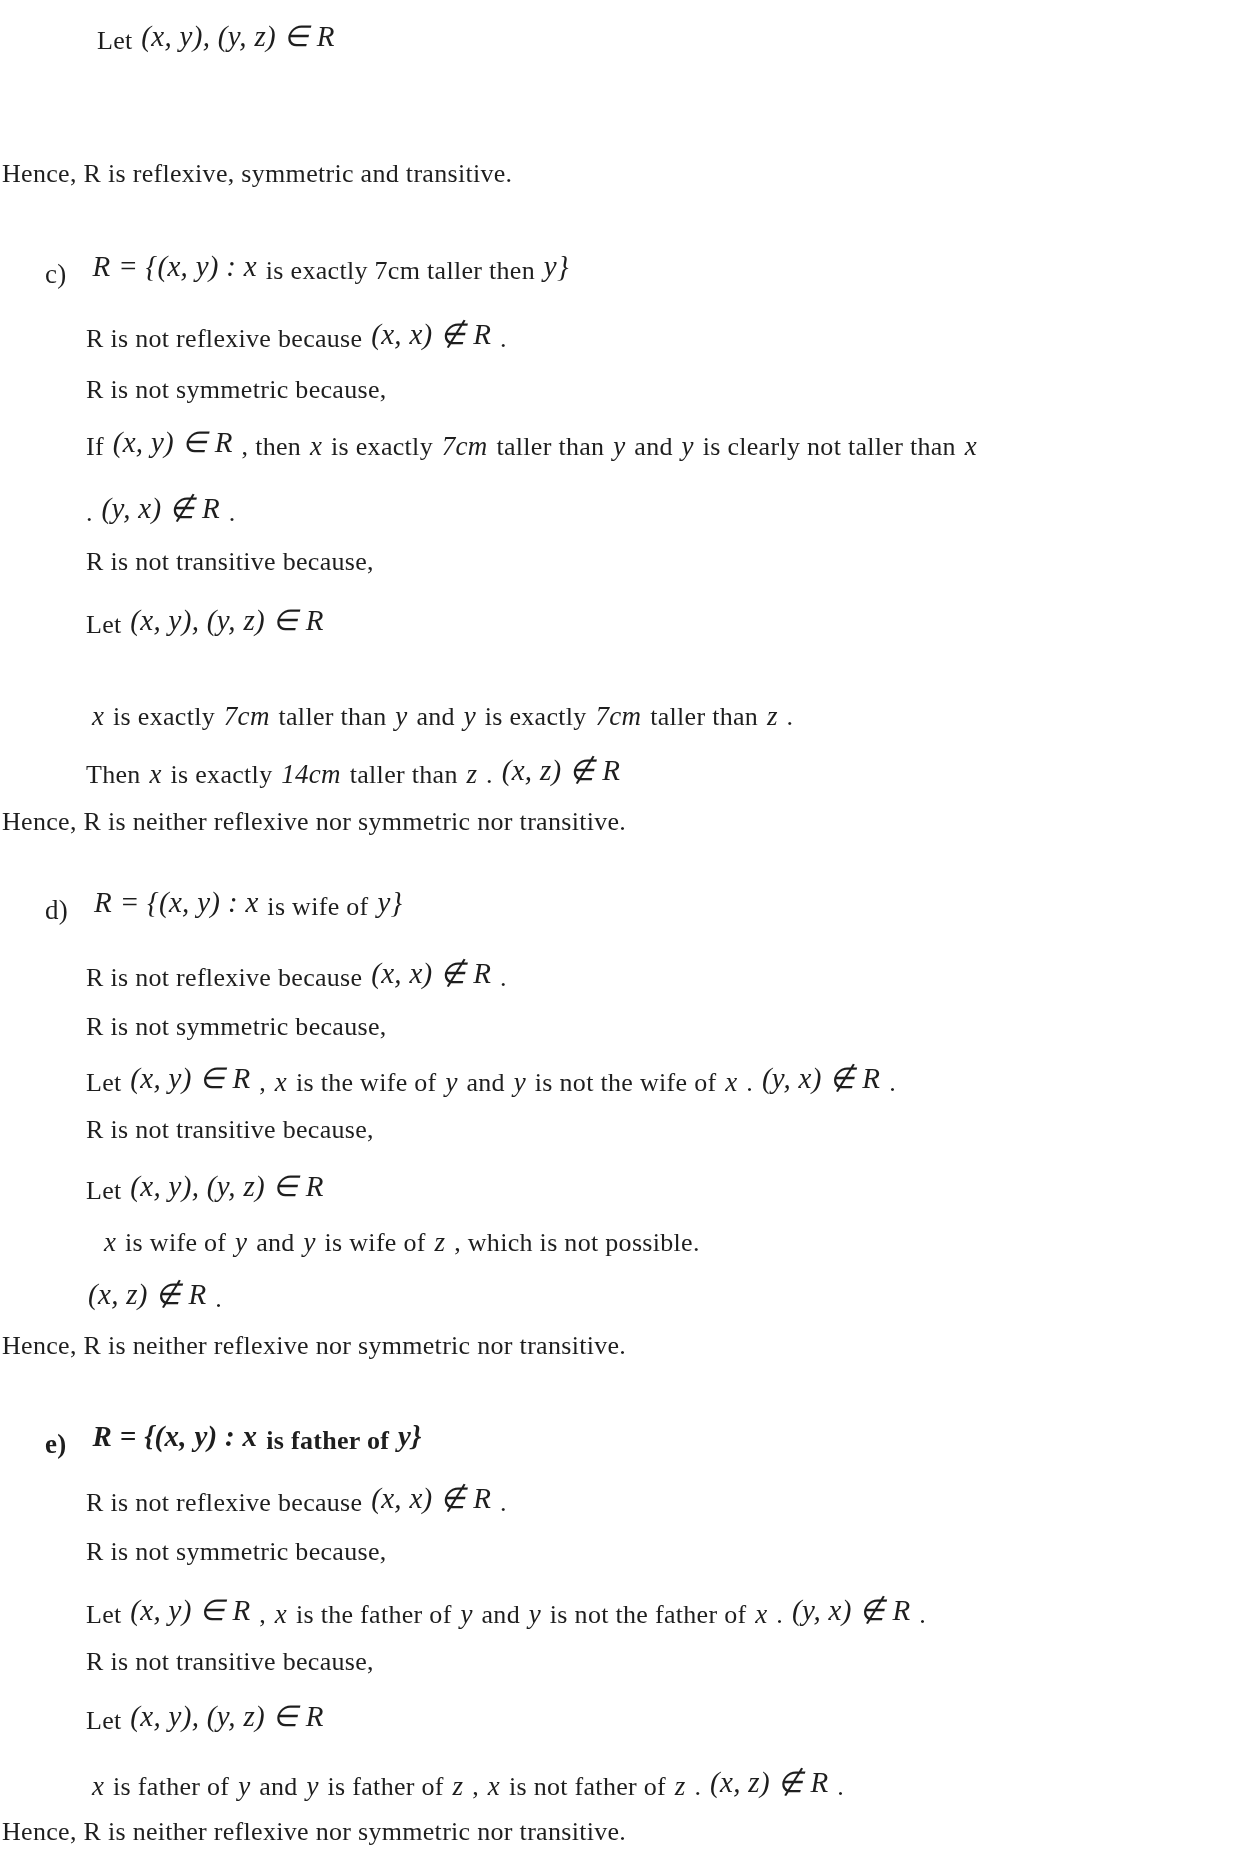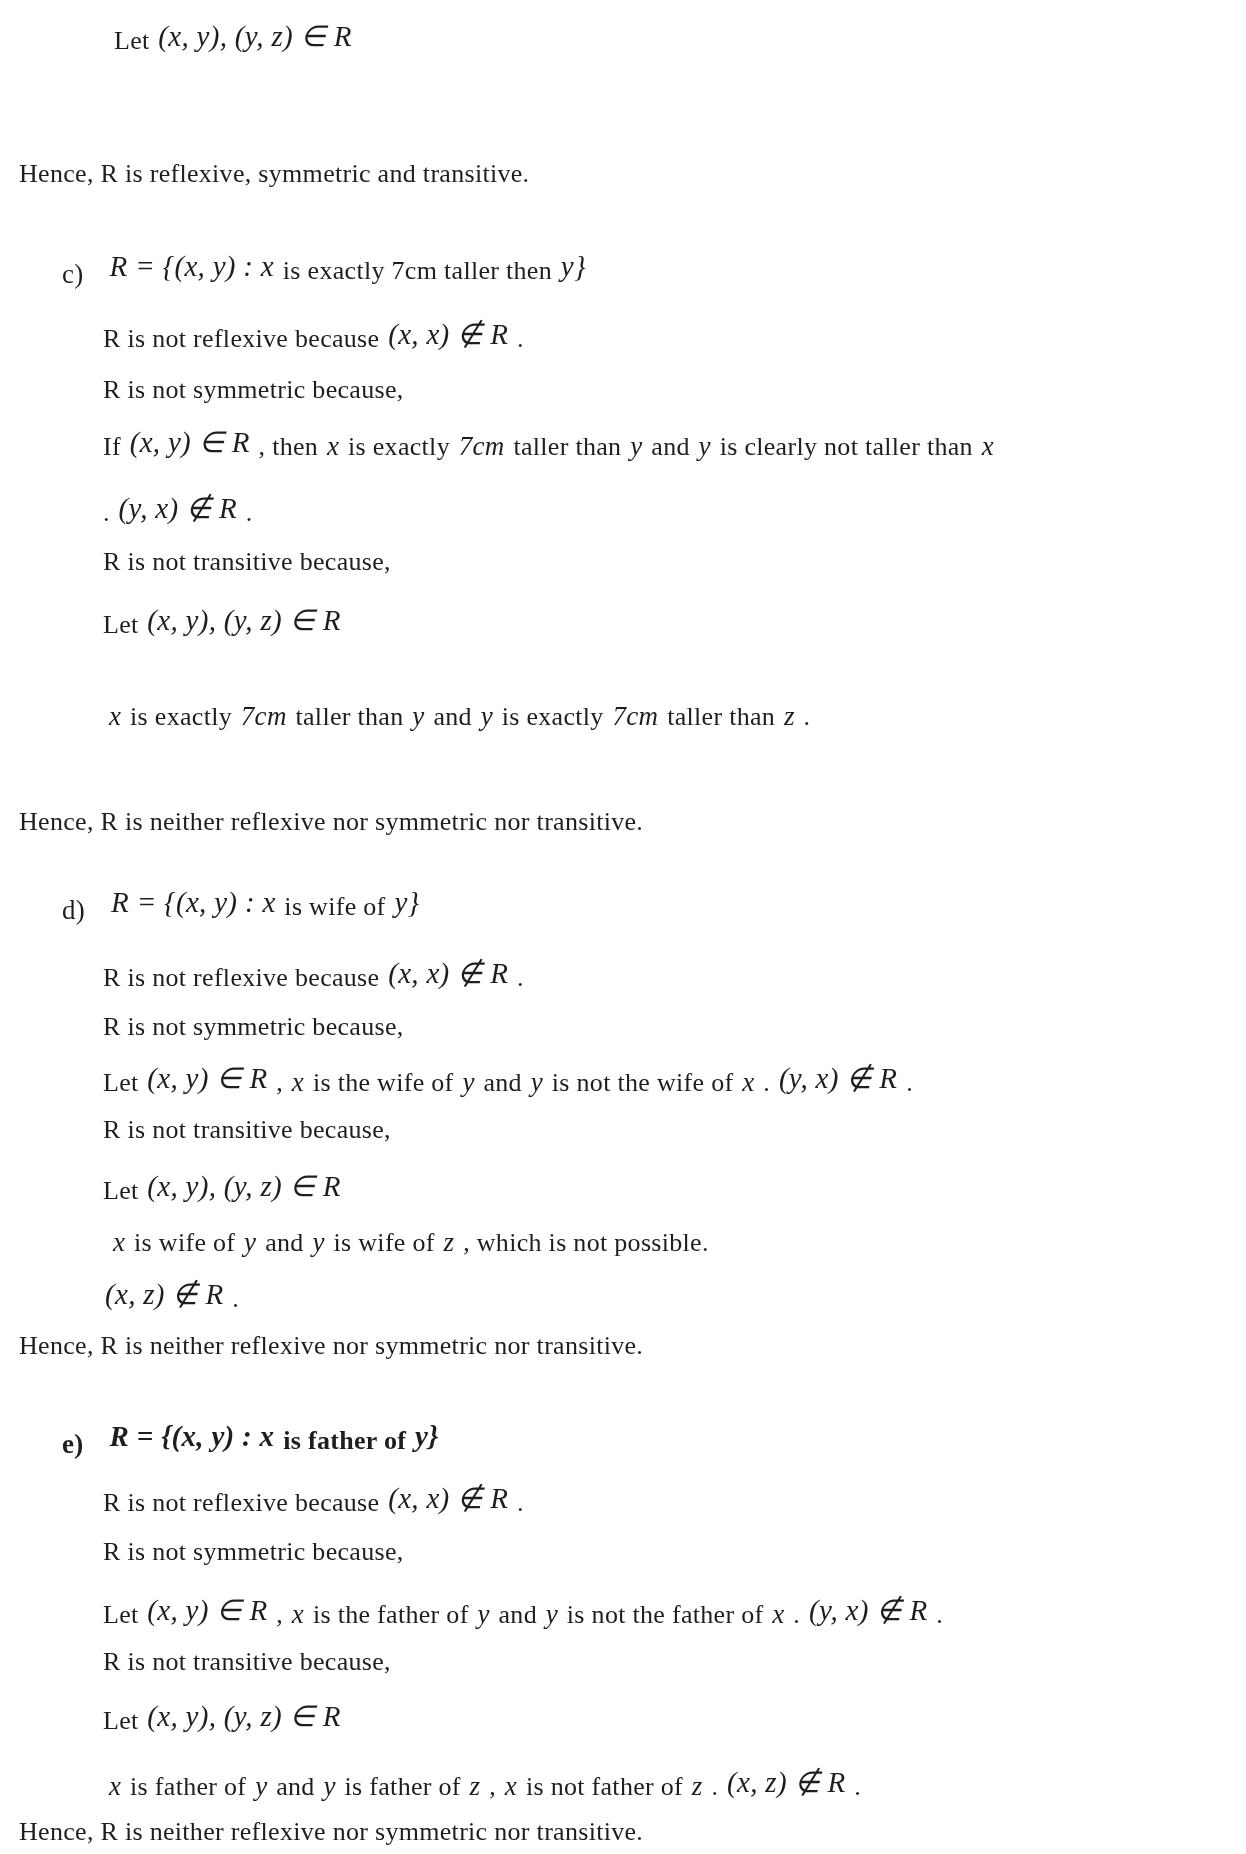--- a/index.html
+++ b/index.html
@@ -11,21 +11,20 @@
     position: relative;
     width: 1246px;
     height: 1854px;
     overflow: hidden;
     font-family: "Liberation Serif", serif;
     color: #1e1e1e;
   }
   #document-page {
     position: absolute;
     inset: 0;
-    margin-left: 17px;
   }
   .line {
     position: absolute;
     white-space: nowrap;
     font-size: 26px;
     line-height: 1.25;
     letter-spacing: 0.3px;
   }
   .run-text {
     font-style: normal;
@@ -56,28 +55,29 @@
     <div class="line" style="top: 18px; left: 97px;"><span class="run-text">Let </span><span class="run-math">(x, y), (y, z) ∈ R</span></div>
     <div class="line" style="top: 158px; left: 2px;"><span class="run-text">Hence, R is reflexive, symmetric and transitive.</span></div>
     <div class="line" style="top: 248px; left: 45px;"><span class="section-label">c)</span><span class="run-math">R = {(x, y) : x</span><span class="run-text"> is exactly 7cm taller then </span><span class="run-math">y}</span></div>
     <div class="line" style="top: 316px; left: 86px;"><span class="run-text">R is not reflexive because </span><span class="run-math">(x, x) ∉ R</span><span class="run-text"> .</span></div>
     <div class="line" style="top: 374px; left: 86px;"><span class="run-text">R is not symmetric because,</span></div>
     <div class="line" style="top: 424px; left: 86px;"><span class="run-text">If </span><span class="run-math">(x, y) ∈ R</span><span class="run-text"> , then </span><span class="run-var">x</span><span class="run-text"> is exactly </span><span class="run-var">7cm</span><span class="run-text"> taller than </span><span class="run-var">y</span><span class="run-text"> and </span><span class="run-var">y</span><span class="run-text"> is clearly not taller than </span><span class="run-var">x</span></div>
     <div class="line" style="top: 490px; left: 86px;"><span class="run-text">. </span><span class="run-math">(y, x) ∉ R</span><span class="run-text"> .</span></div>
     <div class="line" style="top: 546px; left: 86px;"><span class="run-text">R is not transitive because,</span></div>
     <div class="line" style="top: 602px; left: 86px;"><span class="run-text">Let </span><span class="run-math">(x, y), (y, z) ∈ R</span></div>
     <div class="line" style="top: 700px; left: 90px;"><span class="run-var">x</span><span class="run-text"> is exactly </span><span class="run-var">7cm</span><span class="run-text"> taller than </span><span class="run-var">y</span><span class="run-text"> and </span><span class="run-var">y</span><span class="run-text"> is exactly </span><span class="run-var">7cm</span><span class="run-text"> taller than </span><span class="run-var">z</span><span class="run-text"> .</span></div>
+    <div class="line" style="top: 752px; left: 86px;"><span class="run-text">Then </span><span class="run-var">x</span><span class="run-text"> is exactly </span><span class="run-var">14cm</span><span class="run-text"> taller than </span><span class="run-var">z</span><span class="run-text"> . </span><span class="run-math">(x, z) ∉ R</span></div>
     <div class="line" style="top: 806px; left: 2px;"><span class="run-text">Hence, R is neither reflexive nor symmetric nor transitive.</span></div>
     <div class="line" style="top: 884px; left: 45px;"><span class="section-label">d)</span><span class="run-math">R = {(x, y) : x</span><span class="run-text"> is wife of </span><span class="run-math">y}</span></div>
     <div class="line" style="top: 955px; left: 86px;"><span class="run-text">R is not reflexive because </span><span class="run-math">(x, x) ∉ R</span><span class="run-text"> .</span></div>
     <div class="line" style="top: 1011px; left: 86px;"><span class="run-text">R is not symmetric because,</span></div>
     <div class="line" style="top: 1060px; left: 86px;"><span class="run-text">Let </span><span class="run-math">(x, y) ∈ R</span><span class="run-text"> , </span><span class="run-var">x</span><span class="run-text"> is the wife of </span><span class="run-var">y</span><span class="run-text"> and </span><span class="run-var">y</span><span class="run-text"> is not the wife of </span><span class="run-var">x</span><span class="run-text"> . </span><span class="run-math">(y, x) ∉ R</span><span class="run-text"> .</span></div>
     <div class="line" style="top: 1114px; left: 86px;"><span class="run-text">R is not transitive because,</span></div>
     <div class="line" style="top: 1168px; left: 86px;"><span class="run-text">Let </span><span class="run-math">(x, y), (y, z) ∈ R</span></div>
-    <div class="line" style="top: 1226px; left: 94px;"><span class="run-var">x</span><span class="run-text"> is wife of </span><span class="run-var">y</span><span class="run-text"> and </span><span class="run-var">y</span><span class="run-text"> is wife of </span><span class="run-var">z</span><span class="run-text"> , which is not possible.</span></div>
+    <div class="line" style="top: 1226px; left: 102px;"><span class="run-var">x</span><span class="run-text"> is wife of </span><span class="run-var">y</span><span class="run-text"> and </span><span class="run-var">y</span><span class="run-text"> is wife of </span><span class="run-var">z</span><span class="run-text"> , which is not possible.</span></div>
     <div class="line" style="top: 1276px; left: 86px;"><span class="run-math">(x, z) ∉ R</span><span class="run-text"> .</span></div>
     <div class="line" style="top: 1330px; left: 2px;"><span class="run-text">Hence, R is neither reflexive nor symmetric nor transitive.</span></div>
     <div class="line" style="top: 1418px; left: 45px; font-weight: bold;"><span class="section-label">e)</span><span class="run-math">R = {(x, y) : x</span><span class="run-text"> is father of </span><span class="run-math">y}</span></div>
     <div class="line" style="top: 1480px; left: 86px;"><span class="run-text">R is not reflexive because </span><span class="run-math">(x, x) ∉ R</span><span class="run-text"> .</span></div>
     <div class="line" style="top: 1536px; left: 86px;"><span class="run-text">R is not symmetric because,</span></div>
     <div class="line" style="top: 1592px; left: 86px;"><span class="run-text">Let </span><span class="run-math">(x, y) ∈ R</span><span class="run-text"> , </span><span class="run-var">x</span><span class="run-text"> is the father of </span><span class="run-var">y</span><span class="run-text"> and </span><span class="run-var">y</span><span class="run-text"> is not the father of </span><span class="run-var">x</span><span class="run-text"> . </span><span class="run-math">(y, x) ∉ R</span><span class="run-text"> .</span></div>
     <div class="line" style="top: 1646px; left: 86px;"><span class="run-text">R is not transitive because,</span></div>
     <div class="line" style="top: 1698px; left: 86px;"><span class="run-text">Let </span><span class="run-math">(x, y), (y, z) ∈ R</span></div>
     <div class="line" style="top: 1764px; left: 90px;"><span class="run-var">x</span><span class="run-text"> is father of </span><span class="run-var">y</span><span class="run-text"> and </span><span class="run-var">y</span><span class="run-text"> is father of </span><span class="run-var">z</span><span class="run-text"> , </span><span class="run-var">x</span><span class="run-text"> is not father of </span><span class="run-var">z</span><span class="run-text"> . </span><span class="run-math">(x, z) ∉ R</span><span class="run-text"> .</span></div>
     <div class="line" style="top: 1816px; left: 2px;"><span class="run-text">Hence, R is neither reflexive nor symmetric nor transitive.</span></div>

